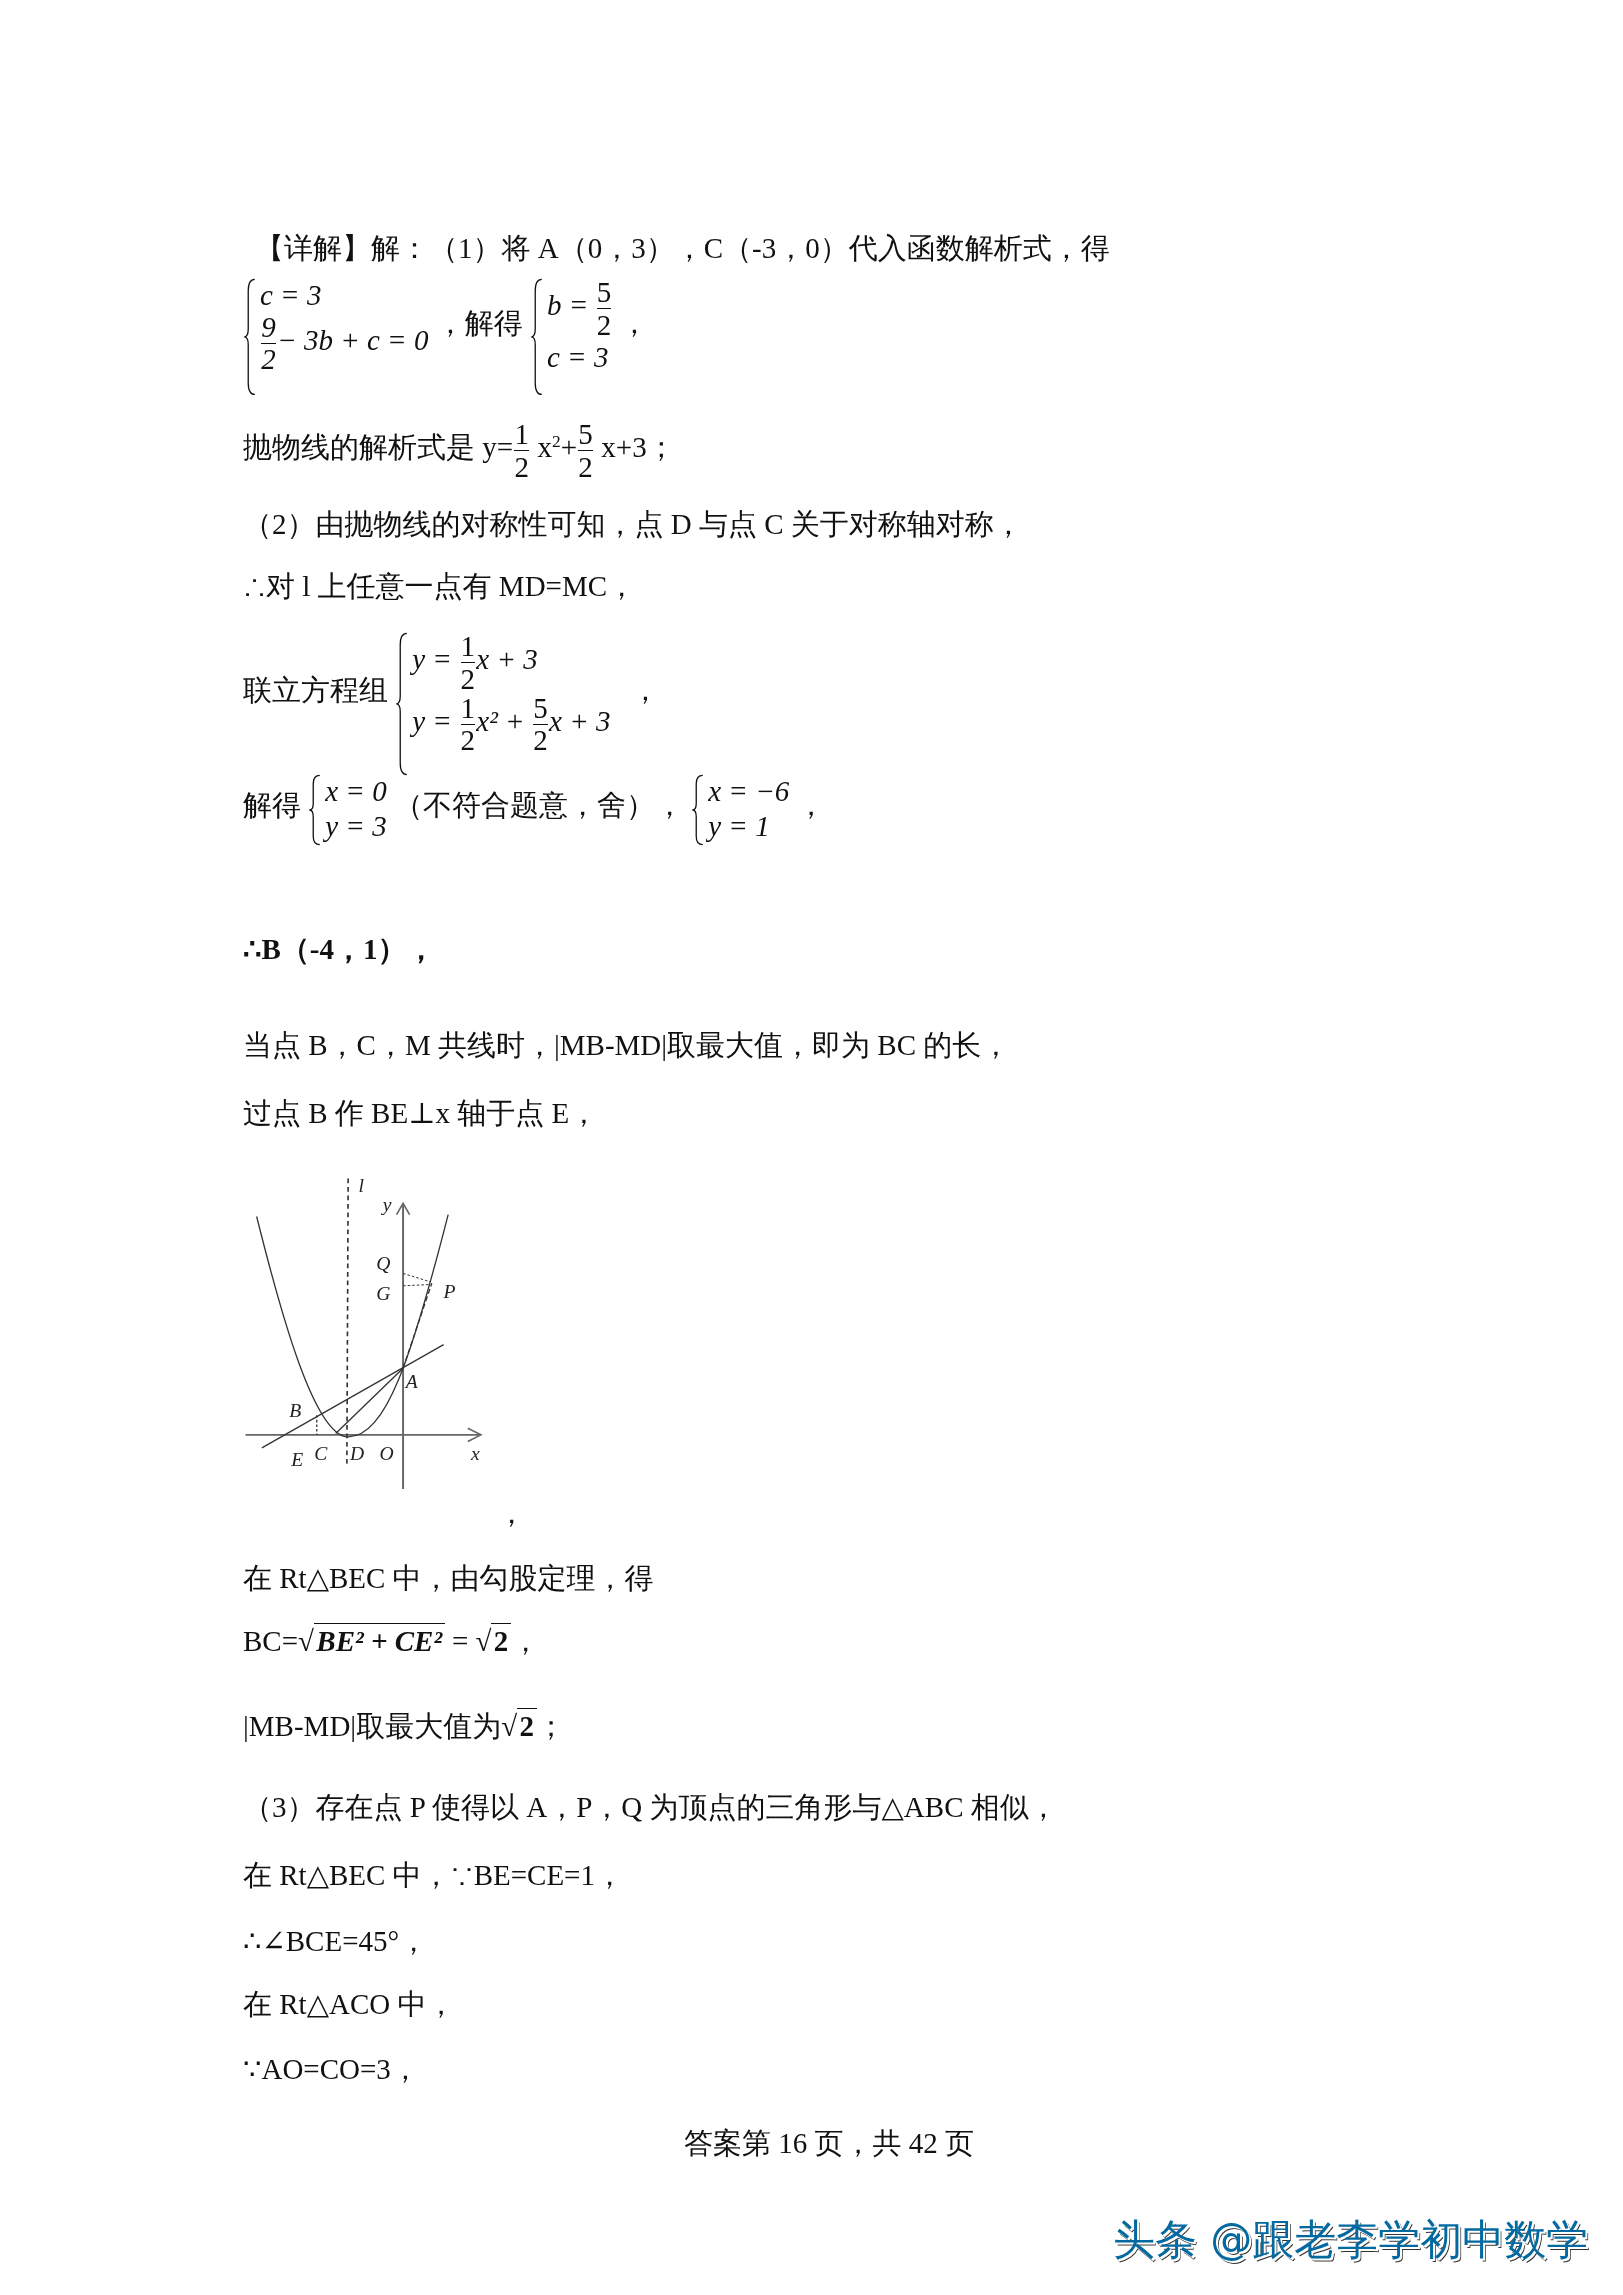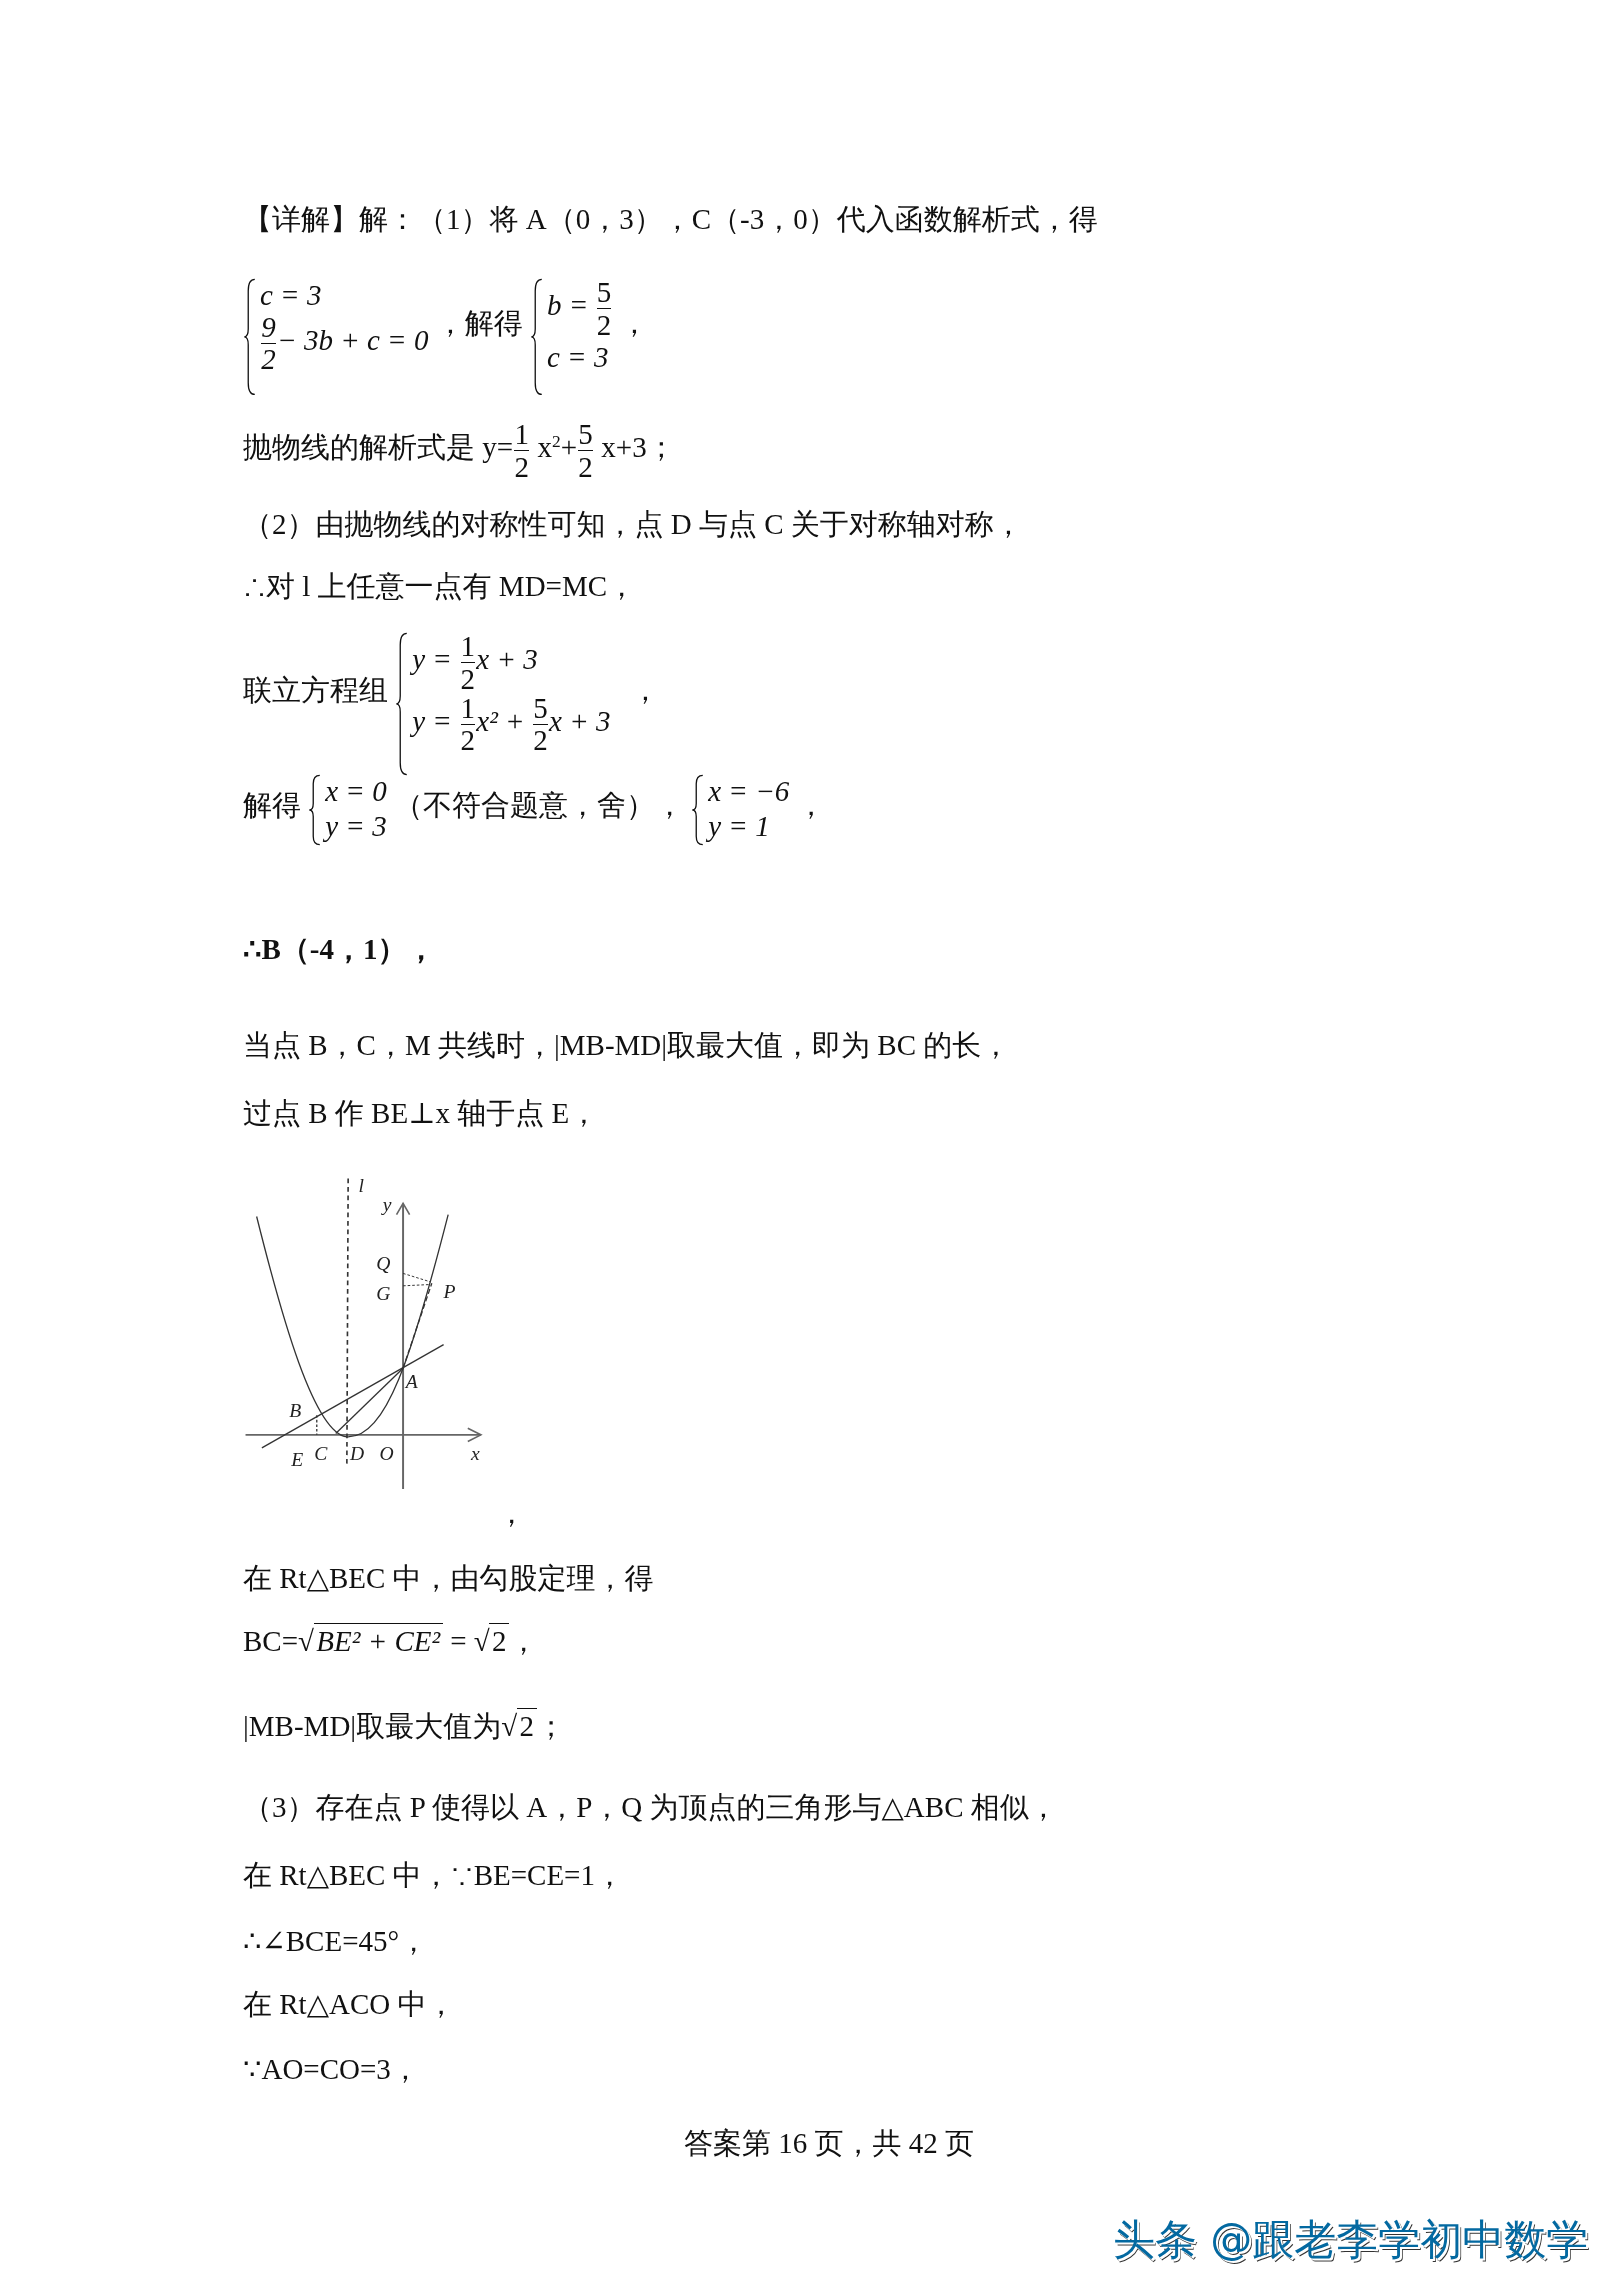--- a/index.html
+++ b/index.html
@@ -8,32 +8,32 @@
   .line { position:absolute; left:243px; font-size:29px; line-height:1.2; white-space:nowrap; }
   .it { font-style:italic; }
   .frac { display:inline-block; vertical-align:middle; text-align:center; margin:0 1.3px; }
   .frac .n, .frac .d { display:block; line-height:1.0; }
   .frac .bar { display:block; border-top:1.3px solid #111; margin:1.3px 0; }
   .sys { display:inline-block; vertical-align:middle; position:relative; padding-left:17px; }
   .sys .brace { position:absolute; left:0; top:0; bottom:0; width:14.4px; }
   .sys .row { display:block; font-style:italic; line-height:1.2; }
   .sqrt { display:inline-block; position:relative; padding-left:15.7px; }
   .sqrt .rad { position:absolute; left:0; bottom:0; font-style:normal; }
-  .sqrt .under { border-top:1.3px solid #111; padding:0 2.6px; display:inline-block; }
+  .sqrt .under { border-top:1.3px solid #111; padding:0 2.6px; display:inline-block;font-weight:bold; }
   sup { font-size:60%; }
   .figure { position:absolute; left:242px; top:1159px; width:262px; height:353px; }
   .footer { position:absolute; left:668px; top:2124px; font-size:29px;margin-left:16px; }
   .watermark { position:absolute; left:1113px; top:2212px; font-size:42px;
                font-family:"DejaVu Sans",sans-serif; color:#0369a1;
                text-shadow:2px 2px 0 #fff, 2.6px 2.6px 0 #333; }
 </style>
 </head>
 <body>
 
-<div class="line" style="top:202px;">
+<div class="line" style="top:231px;margin-left:12px;">
   <span>【详解】</span><span>解：（1）将 A（0，3），C（-3，0）代入函数解析式，得</span>
 </div>
 
 <div class="line" style="top:278px;">
   <span class="sys">
     <svg class="brace" viewBox="0 0 22 180" preserveAspectRatio="none">
         <path d="M18 2 Q8 2 8 20 L8 78 Q8 90 2 90 Q8 90 8 102 L8 160 Q8 178 18 178" fill="none" stroke="#111" stroke-width="2"></path>
       </svg>
     <span class="row">c = 3</span>
     <span class="row"><span class="frac"><span class="n">9</span><span class="bar"></span><span class="d">2</span></span><span>− 3b + c = 0</span></span>

